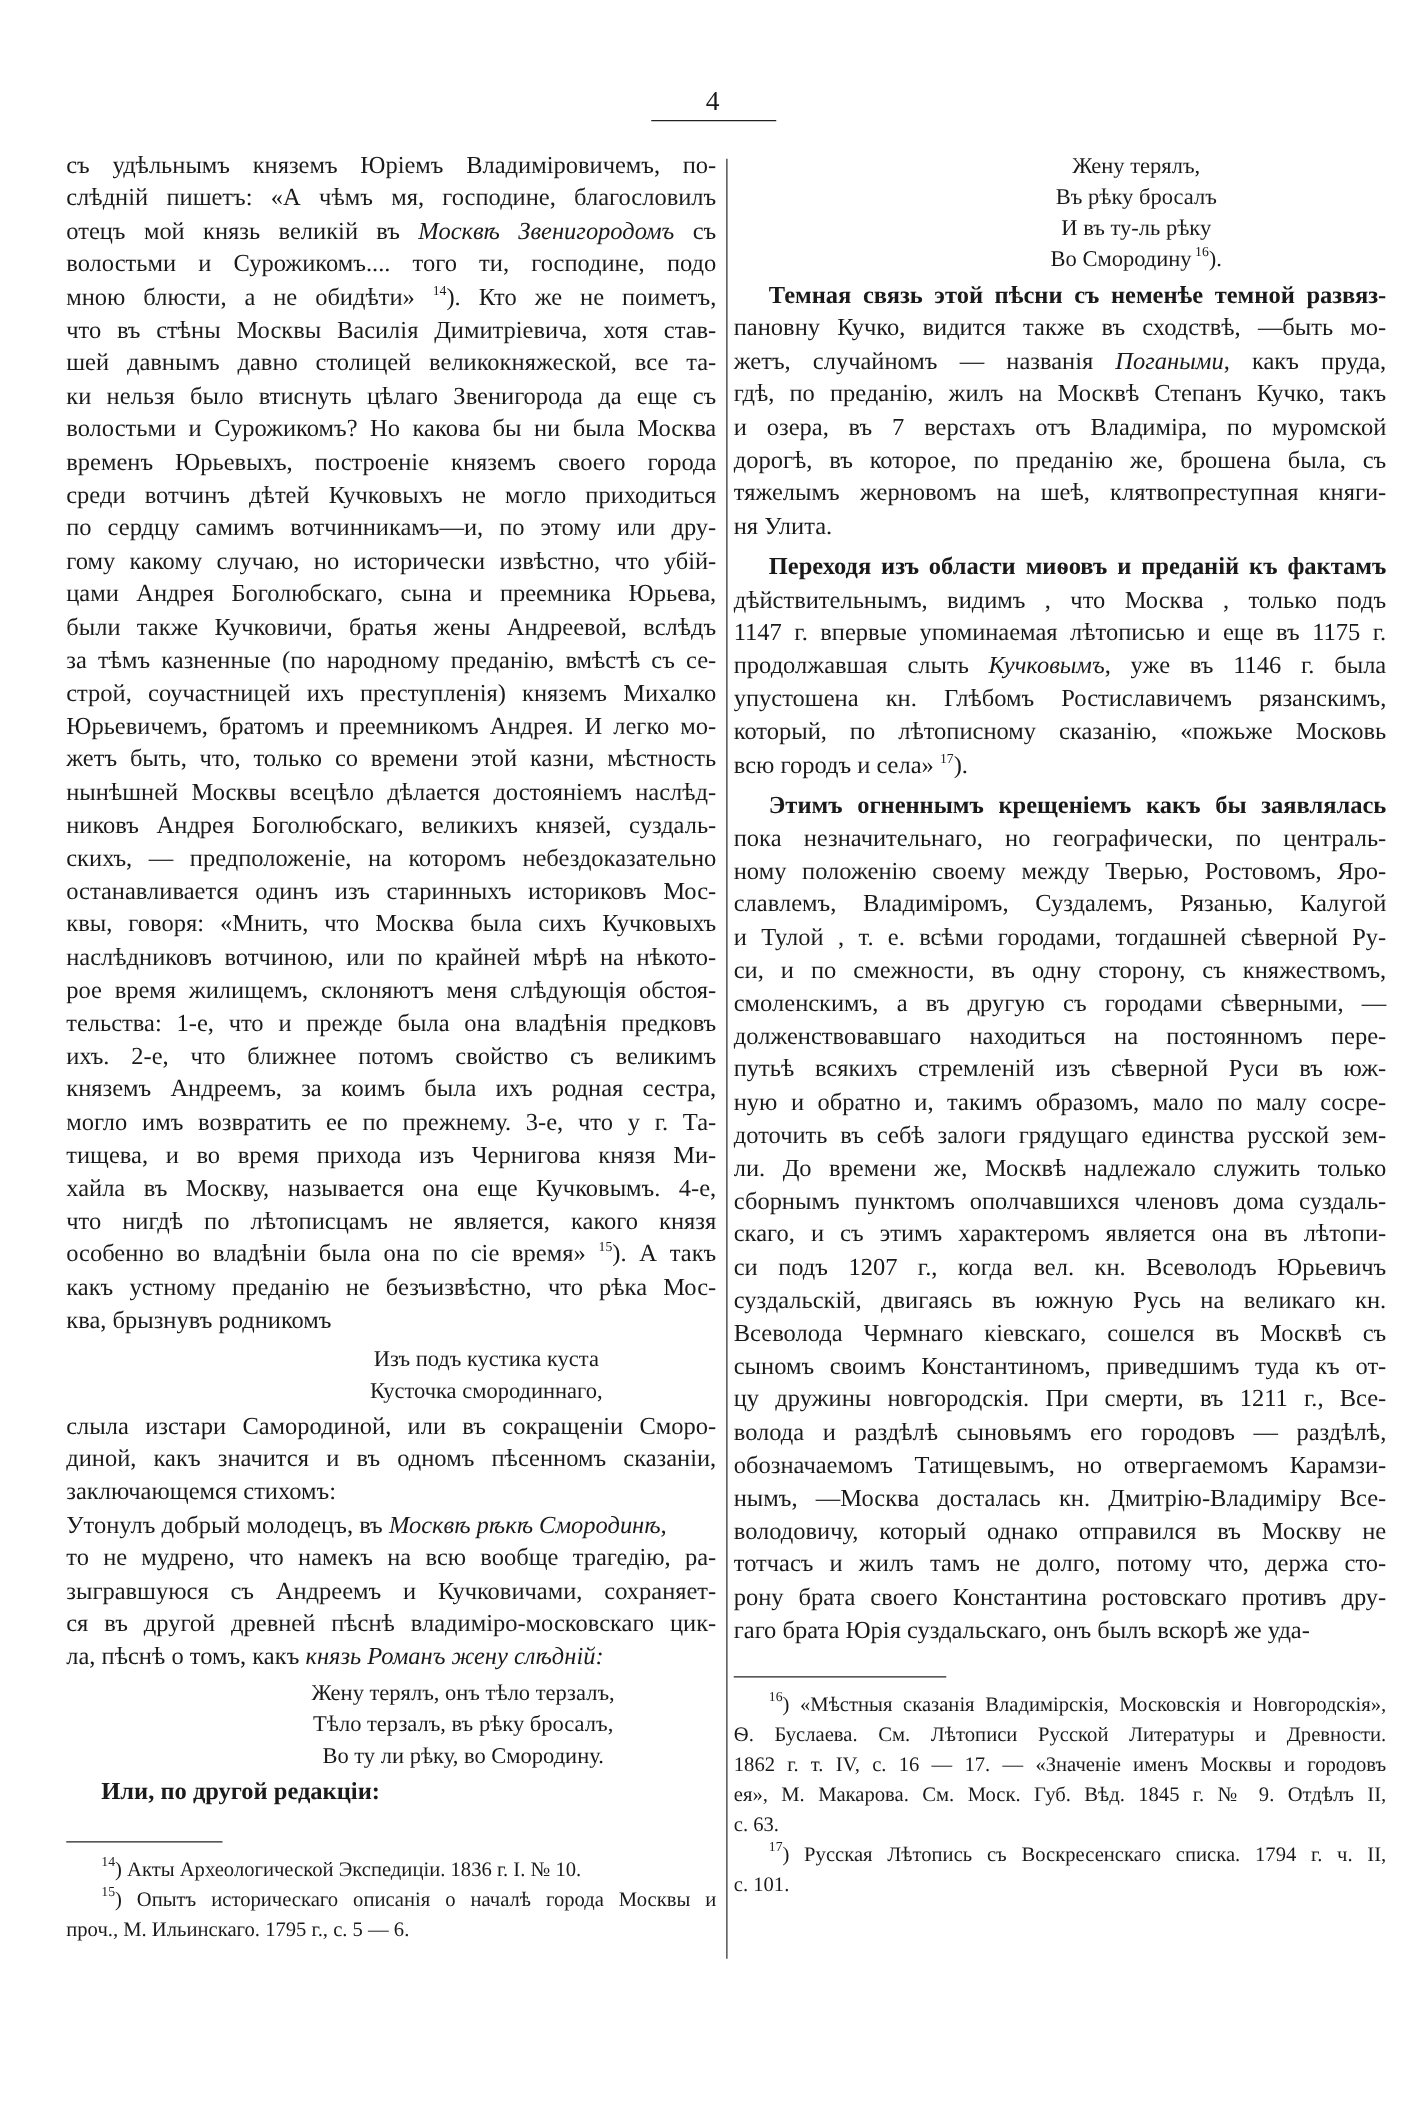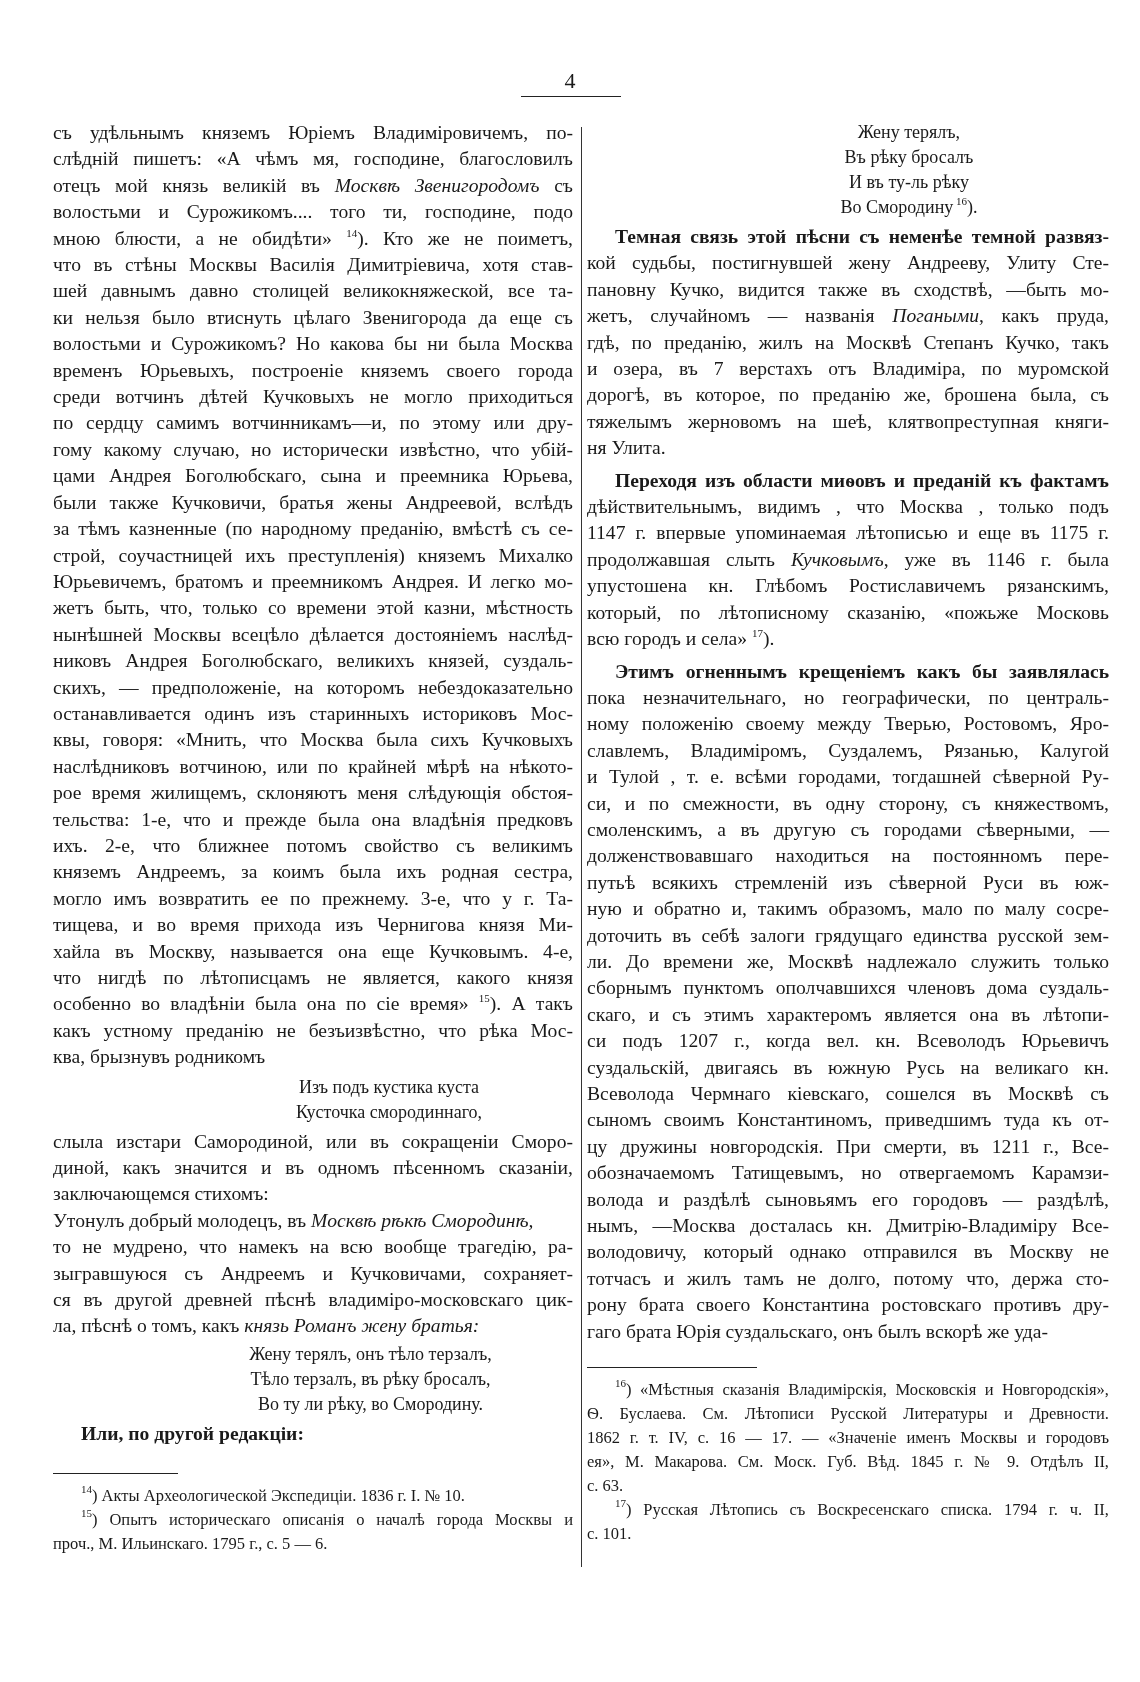--- a/index.html
+++ b/index.html
@@ -81,21 +81,21 @@
       <span class="line">диной, какъ значится и въ одномъ пѣсенномъ сказаніи,</span>
       <span class="line last">заключающемся стихомъ:</span>
     </div>
   <div class="p" id="l-vl">
       <span class="line last">Утонулъ добрый молодецъ, въ <i>Москвѣ рѣкѣ Смородинѣ,</i></span>
     </div>
   <div class="p" id="l-p3">
       <span class="line">то не мудрено, что намекъ на всю вообще трагедію, ра-</span>
       <span class="line">зыгравшуюся съ Андреемъ и Кучковичами, сохраняет-</span>
       <span class="line">ся въ другой древней пѣснѣ владиміро-московскаго цик-</span>
-      <span class="line last">ла, пѣснѣ о томъ, какъ <i>князь Романъ жену братья:</i></span>
+      <span class="line last">ла, пѣснѣ о томъ, какъ <i>князь Романъ жену слѣдній:</i></span>
     </div>
   <div class="verse" id="l-v2" style="padding-left:115px;margin-top:2px;margin-bottom:4px;">
       <span>Жену терялъ, онъ тѣло терзалъ,</span>
       <span>Тѣло терзалъ, въ рѣку бросалъ,</span>
       <span>Во ту ли рѣку, во Смородину.</span>
     </div>
   <div class="p indent">Или, по другой редакціи:</div>
   <div class="foot-rule" style="margin-top:26px;"></div>
   <div id="l-foot">
       <div class="foot">
@@ -110,21 +110,20 @@
 
 <div class="col col-right">
   <div class="verse" id="r-v3" style="padding-left:122px;margin-bottom:4px;">
       <span>Жену терялъ,</span>
       <span>Въ рѣку бросалъ</span>
       <span>И въ ту-ль рѣку</span>
       <span>Во Смородину<sup> 16</sup>).</span>
     </div>
   <div class="p" id="r-p1">
       <span class="line indent">Темная связь этой пѣсни съ неменѣе темной развяз-</span>
-      <span class="line">кой судьбы, постигнувшей жену Андрееву, Улиту Сте-</span>
       <span class="line">пановну Кучко, видится также въ сходствѣ, —быть мо-</span>
       <span class="line">жетъ, случайномъ — названія <i>Погаными</i>, какъ пруда,</span>
       <span class="line">гдѣ, по преданію, жилъ на Москвѣ Степанъ Кучко, такъ</span>
       <span class="line">и озера, въ 7 верстахъ отъ Владиміра, по муромской</span>
       <span class="line">дорогѣ, въ которое, по преданію же, брошена была, съ</span>
       <span class="line">тяжелымъ жерновомъ на шеѣ, клятвопреступная княги-</span>
       <span class="line last">ня Улита.</span>
     </div>
   <div class="p" id="r-p2" style="margin-top:6px;">
       <span class="line indent">Переходя изъ области миѳовъ и преданій къ фактамъ</span>
@@ -148,22 +147,22 @@
       <span class="line">ную и обратно и, такимъ образомъ, мало по малу сосре-</span>
       <span class="line">доточить въ себѣ залоги грядущаго единства русской зем-</span>
       <span class="line">ли. До времени же, Москвѣ надлежало служить только</span>
       <span class="line">сборнымъ пунктомъ ополчавшихся членовъ дома суздаль-</span>
       <span class="line">скаго, и съ этимъ характеромъ является она въ лѣтопи-</span>
       <span class="line">си подъ 1207 г., когда вел. кн. Всеволодъ Юрьевичъ</span>
       <span class="line">суздальскій, двигаясь въ южную Русь на великаго кн.</span>
       <span class="line">Всеволода Чермнаго кіевскаго, сошелся въ Москвѣ съ</span>
       <span class="line">сыномъ своимъ Константиномъ, приведшимъ туда къ от-</span>
       <span class="line">цу дружины новгородскія. При смерти, въ 1211 г., Все-</span>
+      <span class="line">волода и раздѣлѣ сыновьямъ его городовъ — раздѣлѣ,</span>
       <span class="line">обозначаемомъ Татищевымъ, но отвергаемомъ Карамзи-</span>
-      <span class="line">волода и раздѣлѣ сыновьямъ его городовъ — раздѣлѣ,</span>
       <span class="line">нымъ, —Москва досталась кн. Дмитрію-Владиміру Все-</span>
       <span class="line">володовичу, который однако отправился въ Москву не</span>
       <span class="line">тотчасъ и жилъ тамъ не долго, потому что, держа сто-</span>
       <span class="line">рону брата своего Константина ростовскаго противъ дру-</span>
       <span class="line last">гаго брата Юрія суздальскаго, онъ былъ вскорѣ же уда-</span>
     </div>
   <div class="foot-rule" style="width:170px;"></div>
   <div id="r-foot">
       <div class="foot">
         <span class="line" style="padding-left: 28px;"><sup>16</sup>) «Мѣстныя сказанія Владимірскія, Московскія и Новгородскія»,</span>

